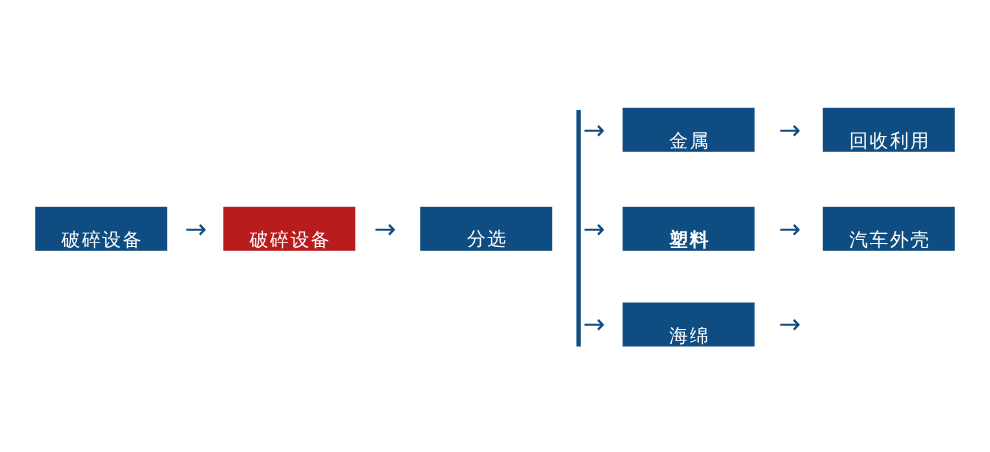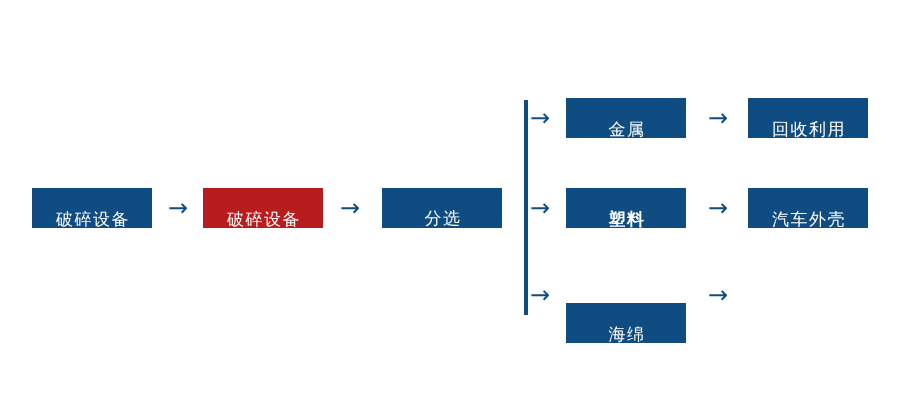--- a/index.html
+++ b/index.html
@@ -122,21 +122,21 @@
   </div>
 
   <div class="node blue" style="left:748px; top:188px;">
     <span>汽车外壳</span>
   </div>
 
   <div class="branch-arrow" style="left:527px; top:282px;">
     <span>→</span>
   </div>
 
-  <div class="node blue" style="left:566px; top:275px;margin-top:28px;">
+  <div class="node blue" style="left:566px; top:275px;">
     <span>海绵</span>
   </div>
 
   <div class="arrow" style="left:705px; top:282px;">
     <span>→</span>
   </div>
 
 
 </div>
 

